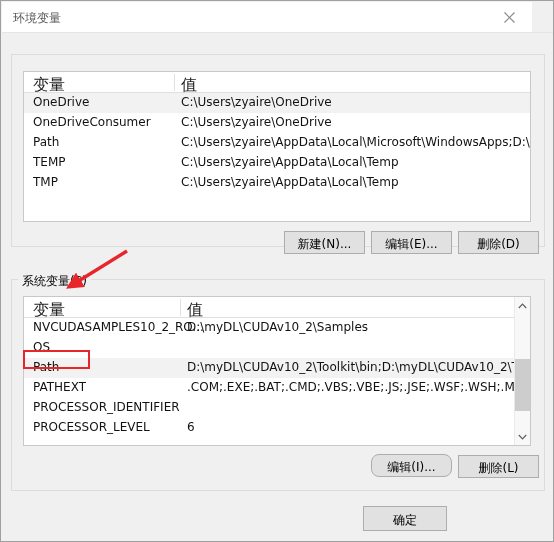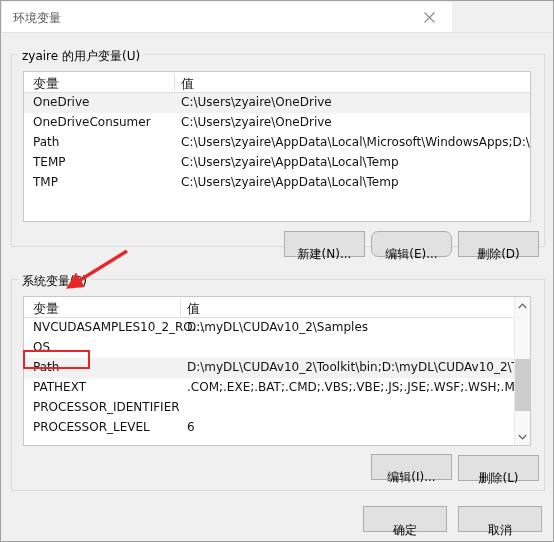--- a/index.html
+++ b/index.html
@@ -23,21 +23,21 @@
     height: 542px;
     background: #f0f0f0;
     border: 1px solid #a0a0a0;
     box-sizing: border-box;
     overflow: hidden;
   }
   
   .titlebar {
     position: absolute;
     left: 1px; top: 1px;
-    width: 450px;
+    width: 530px;
     height: 30px;
     background: #ffffff;
     box-sizing: border-box;
   }
   .titlebar-text {
     position: absolute;
     left: 11px;
     top: 8px;
     font-size: 12px;
     color: #555555;
@@ -93,21 +93,21 @@
     position: absolute;
     left: 0; top: 0;
     height: 21px;
     background: #ffffff;
     border-bottom: 1px solid #e0e0e0;
     box-sizing: border-box;
   }
   .lv-header .col {
     position: absolute;
     top: 3px;
-    font-size: 13px;
+    font-size: 16px;
     color: #1a1a1a;
     white-space: nowrap;
   }
   .lv-header .divider {
     position: absolute;
     top: 2px;
     width: 1px;
     height: 17px;
     background: #e0e0e0;
   }
@@ -173,25 +173,25 @@
     height: 23px;
     background: #e1e1e1;
     border: 1px solid #adadad;
     box-sizing: border-box;
     font-family: "DejaVu Sans", "Liberation Sans", sans-serif;
     font-size: 12px;
     color: #000;
     text-align: center;
     line-height: 21px;
     white-space: nowrap;
-    padding: 12px;
+    padding: 2px;
     cursor: default;
   }
   .btn.wide { width: 81px; }
-  .btn.dlg  { width: 84px; height: 14px; line-height: 23px; }
+  .btn.dlg  { width: 84px; height: 25px; line-height: 23px; }
 
   
   .anno-rect {
     position: absolute;
     border: 2px solid #e8262a;
     box-sizing: border-box;
     pointer-events: none;
     z-index: 5;
   }
   .anno-arrow {
@@ -209,21 +209,20 @@
     <div class="titlebar-text">环境变量</div>
     <div class="close-btn">
       <svg width="11" height="11" viewBox="0 0 11 11">
         <line x1="0.5" y1="0.5" x2="10.5" y2="10.5" stroke="#8a8a8a" stroke-width="1.1"></line>
         <line x1="10.5" y1="0.5" x2="0.5" y2="10.5" stroke="#8a8a8a" stroke-width="1.1"></line>
       </svg>
     </div>
   </div>
   <div class="title-underline"></div>
 
-  <div class="group-label" style="left:17px; top:47px;">zyaire 的用户变量(U)</div>
   <div class="group-box" style="left:10px; top:53px; width:534px; height:193px;"></div>
 
   <div class="listview" style="left:22px; top:70px; width:508px; height:151px;">
     <div class="lv-header" style="width:506px;">
       <div class="col" style="left:9px;">变量</div>
       <div class="divider" style="left:150px;"></div>
       <div class="col" style="left:157px;">值</div>
     </div>
     <div class="lv-rows">
       <div class="lv-row selected">
@@ -243,21 +242,21 @@
         <div class="lv-cell value" style="left:157px;">C:\Users\zyaire\AppData\Local\Temp</div>
       </div>
       <div class="lv-row">
         <div class="lv-cell name">TMP</div>
         <div class="lv-cell value" style="left:157px;">C:\Users\zyaire\AppData\Local\Temp</div>
       </div>
     </div>
   </div>
 
   <button class="btn wide" style="left:283px; top:230px;">新建(N)...</button>
-  <button class="btn wide" style="left:370px; top:230px;border-radius:7px;">编辑(E)...</button>
+  <button class="btn wide" style="left:370px; top:230px;">编辑(E)...</button>
   <button class="btn wide" style="left:457px; top:230px;">删除(D)</button>
 
   <div class="group-label" style="left:17px; top:272px;">系统变量(S)</div>
   <div class="group-box" style="left:10px; top:278px; width:534px; height:212px;"></div>
 
   <div class="listview" style="left:22px; top:295px; width:508px; height:150px;">
     <div class="lv-header" style="width:490px;">
       <div class="col" style="left:9px;">变量</div>
       <div class="divider" style="left:156px;"></div>
       <div class="col" style="left:163px;">值</div>
@@ -297,25 +296,24 @@
       </div>
       <div class="sb-thumb" style="top:62px; height:52px;"></div>
       <div class="sb-arrow down">
         <svg width="9" height="6" viewBox="0 0 9 6">
           <polyline points="0.8,1 4.5,4.8 8.2,1" fill="none" stroke="#606060" stroke-width="1.2"></polyline>
         </svg>
       </div>
     </div>
   </div>
 
-  <button class="btn wide" style="left:370px; top:453px;">编辑(I)...</button>
+  <button class="btn wide" style="left:370px; top:453px;border-radius:8px;">编辑(I)...</button>
   <button class="btn wide" style="left:457px; top:454px;">删除(L)</button>
 
   <button class="btn dlg" style="left:362px; top:505px;">确定</button>
-  <button class="btn dlg" style="left:457px; top:505px;">取消</button>
 
   <div class="anno-rect" style="left:22px; top:349px; width:67px; height:19px;"></div>
 
   <svg class="anno-arrow" style="left:60px; top:245px;" width="75" height="48" viewBox="0 0 75 48">
     <defs>
       <marker id="arrowhead" markerWidth="5" markerHeight="5" refX="1.2" refY="2.5" orient="auto">
         <polygon points="0,0 5,2.5 0,5" fill="#e8262a"></polygon>
       </marker>
     </defs>
     <line x1="66" y1="5" x2="16" y2="36" stroke="#e8262a" stroke-width="3.4" marker-end="url(#arrowhead)"></line>

